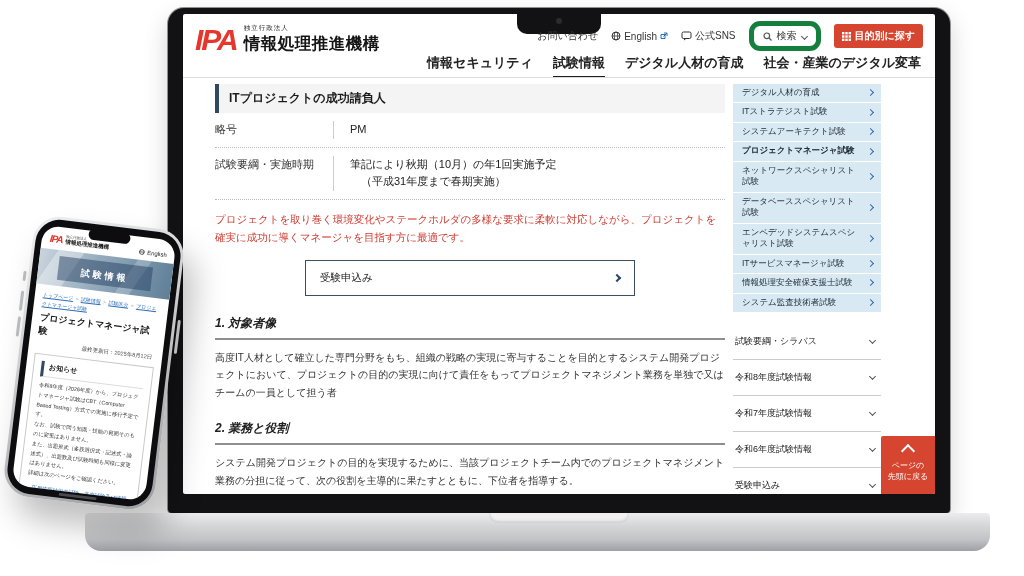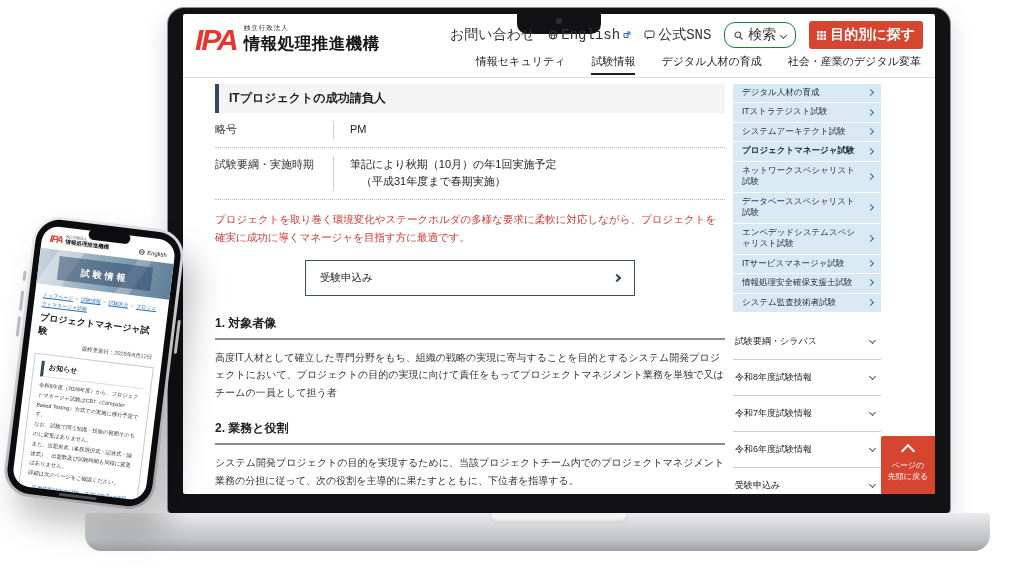--- a/index.html
+++ b/index.html
@@ -31,45 +31,45 @@
     background:#f2f2f3; border-radius:0 0 9px 9px; box-shadow:inset 0 -2px 3px rgba(0,0,0,.15); }
   .foot { position:absolute; top:32px; height:9px; background:#48484b; border-radius:4px; z-index:-1; }
   .foot.left { left:45px; width:72px; } .foot.right { left:838px; width:66px; }
 
   
   .logo { position:absolute; left:12px; top:10px; display:flex; align-items:center; gap:7px; }
   .logo-mark { font-size:30px; font-weight:900; color:#e5372c; letter-spacing:-2px; line-height:.9; font-style:italic; }
   .logo-org .small { font-size:6.5px; color:#222; letter-spacing:1px; }
   .logo-org .big { font-size:16.5px; font-weight:bold; color:#151515; letter-spacing:.5px; }
   .util-row { position:absolute; right:12px; top:7px; display:flex; align-items:center; gap:13px;
-    font-size:14px; color:#333; z-index:10;font-family:Liberation Mono, monospace; }
+    font-size:10px; color:#333; z-index:10; }
   .util-item { display:flex; align-items:center; gap:3px; cursor:pointer; }
-  .search-pill { display:flex; align-items:center; gap:5px; border:1px solid #15803d;
+  .search-pill { display:flex; align-items:center; gap:5px; border:5px solid #15803d;
     border-radius:11px; padding:3px 9px; }
   .btn-purpose { display:flex; align-items:center; gap:4px; background:#d6452f; color:#fff;
     font-weight:bold; border-radius:3px; padding:5px 8px; }
-  .nav-row { position:absolute; right:14px; top:40px; display:flex; gap:26px;
-    font-size:11px; font-weight:normal; color:#222; }
+  .nav-row { position:absolute; right:14px; top:40px; display:flex; gap:20px;
+    font-size:13px; font-weight:bold; color:#222; }
   .nav-item { padding-bottom:4px; cursor:pointer; }
   .nav-item.active { border-bottom:2px solid #1d1d1f; }
   .hdr-divider { position:absolute; left:0; top:63px; width:100%; border-top:1px solid #ddd; }
 
   
   .main-col { position:absolute; left:32px; top:70px; width:510px; }
   .page-title { background:#f4f4f4; border-left:4px solid #31485e; padding:6px 10px;
     font-size:12px; font-weight:bold; color:#1c1c1c; }
   .spec-row { display:flex; padding:8px 0; border-bottom:1px dotted #b8b8b8; font-size:11px; color:#333; }
   .spec-label { width:118px; flex-shrink:0; padding-top:1px; }
   .spec-value { border-left:1px solid #ccc; padding-left:16px; color:#222; line-height:1.6; }
   .lead { margin-top:10px; font-size:10.5px; color:#cf3a30; line-height:1.75; }
   .apply-btn { display:flex; justify-content:space-between; align-items:center; width:330px;
     margin:13px auto 0; border:1px solid #3a4f63; background:#fff; padding:10px 14px;
     font-size:10.5px; color:#222; cursor:pointer; }
   .sec-h { margin-top:19px; font-size:12px; font-weight:bold; color:#222;
-    padding-bottom:6px; border-bottom:2px solid #8f8f8f; }
+    padding-bottom:6px; border-bottom:2px solid #8f8f8f;font-style:italic; }
   .sec-p { margin-top:9px; font-size:10px; line-height:1.75; color:#333; }
 
   
   .side-col { position:absolute; left:550px; top:70px; width:148px; }
   .exam-panel { background:#d9e9f4; }
   .exam-item { position:relative; padding:3px 18px 4px 9px; font-size:8.5px; line-height:1.35;
     color:#1e2a36; border-bottom:1px solid #fff; cursor:pointer; }
   .exam-item:last-child { border-bottom:none; }
   .exam-item.active { font-weight:bold; }
   .acc-list { margin-top:12px; }

